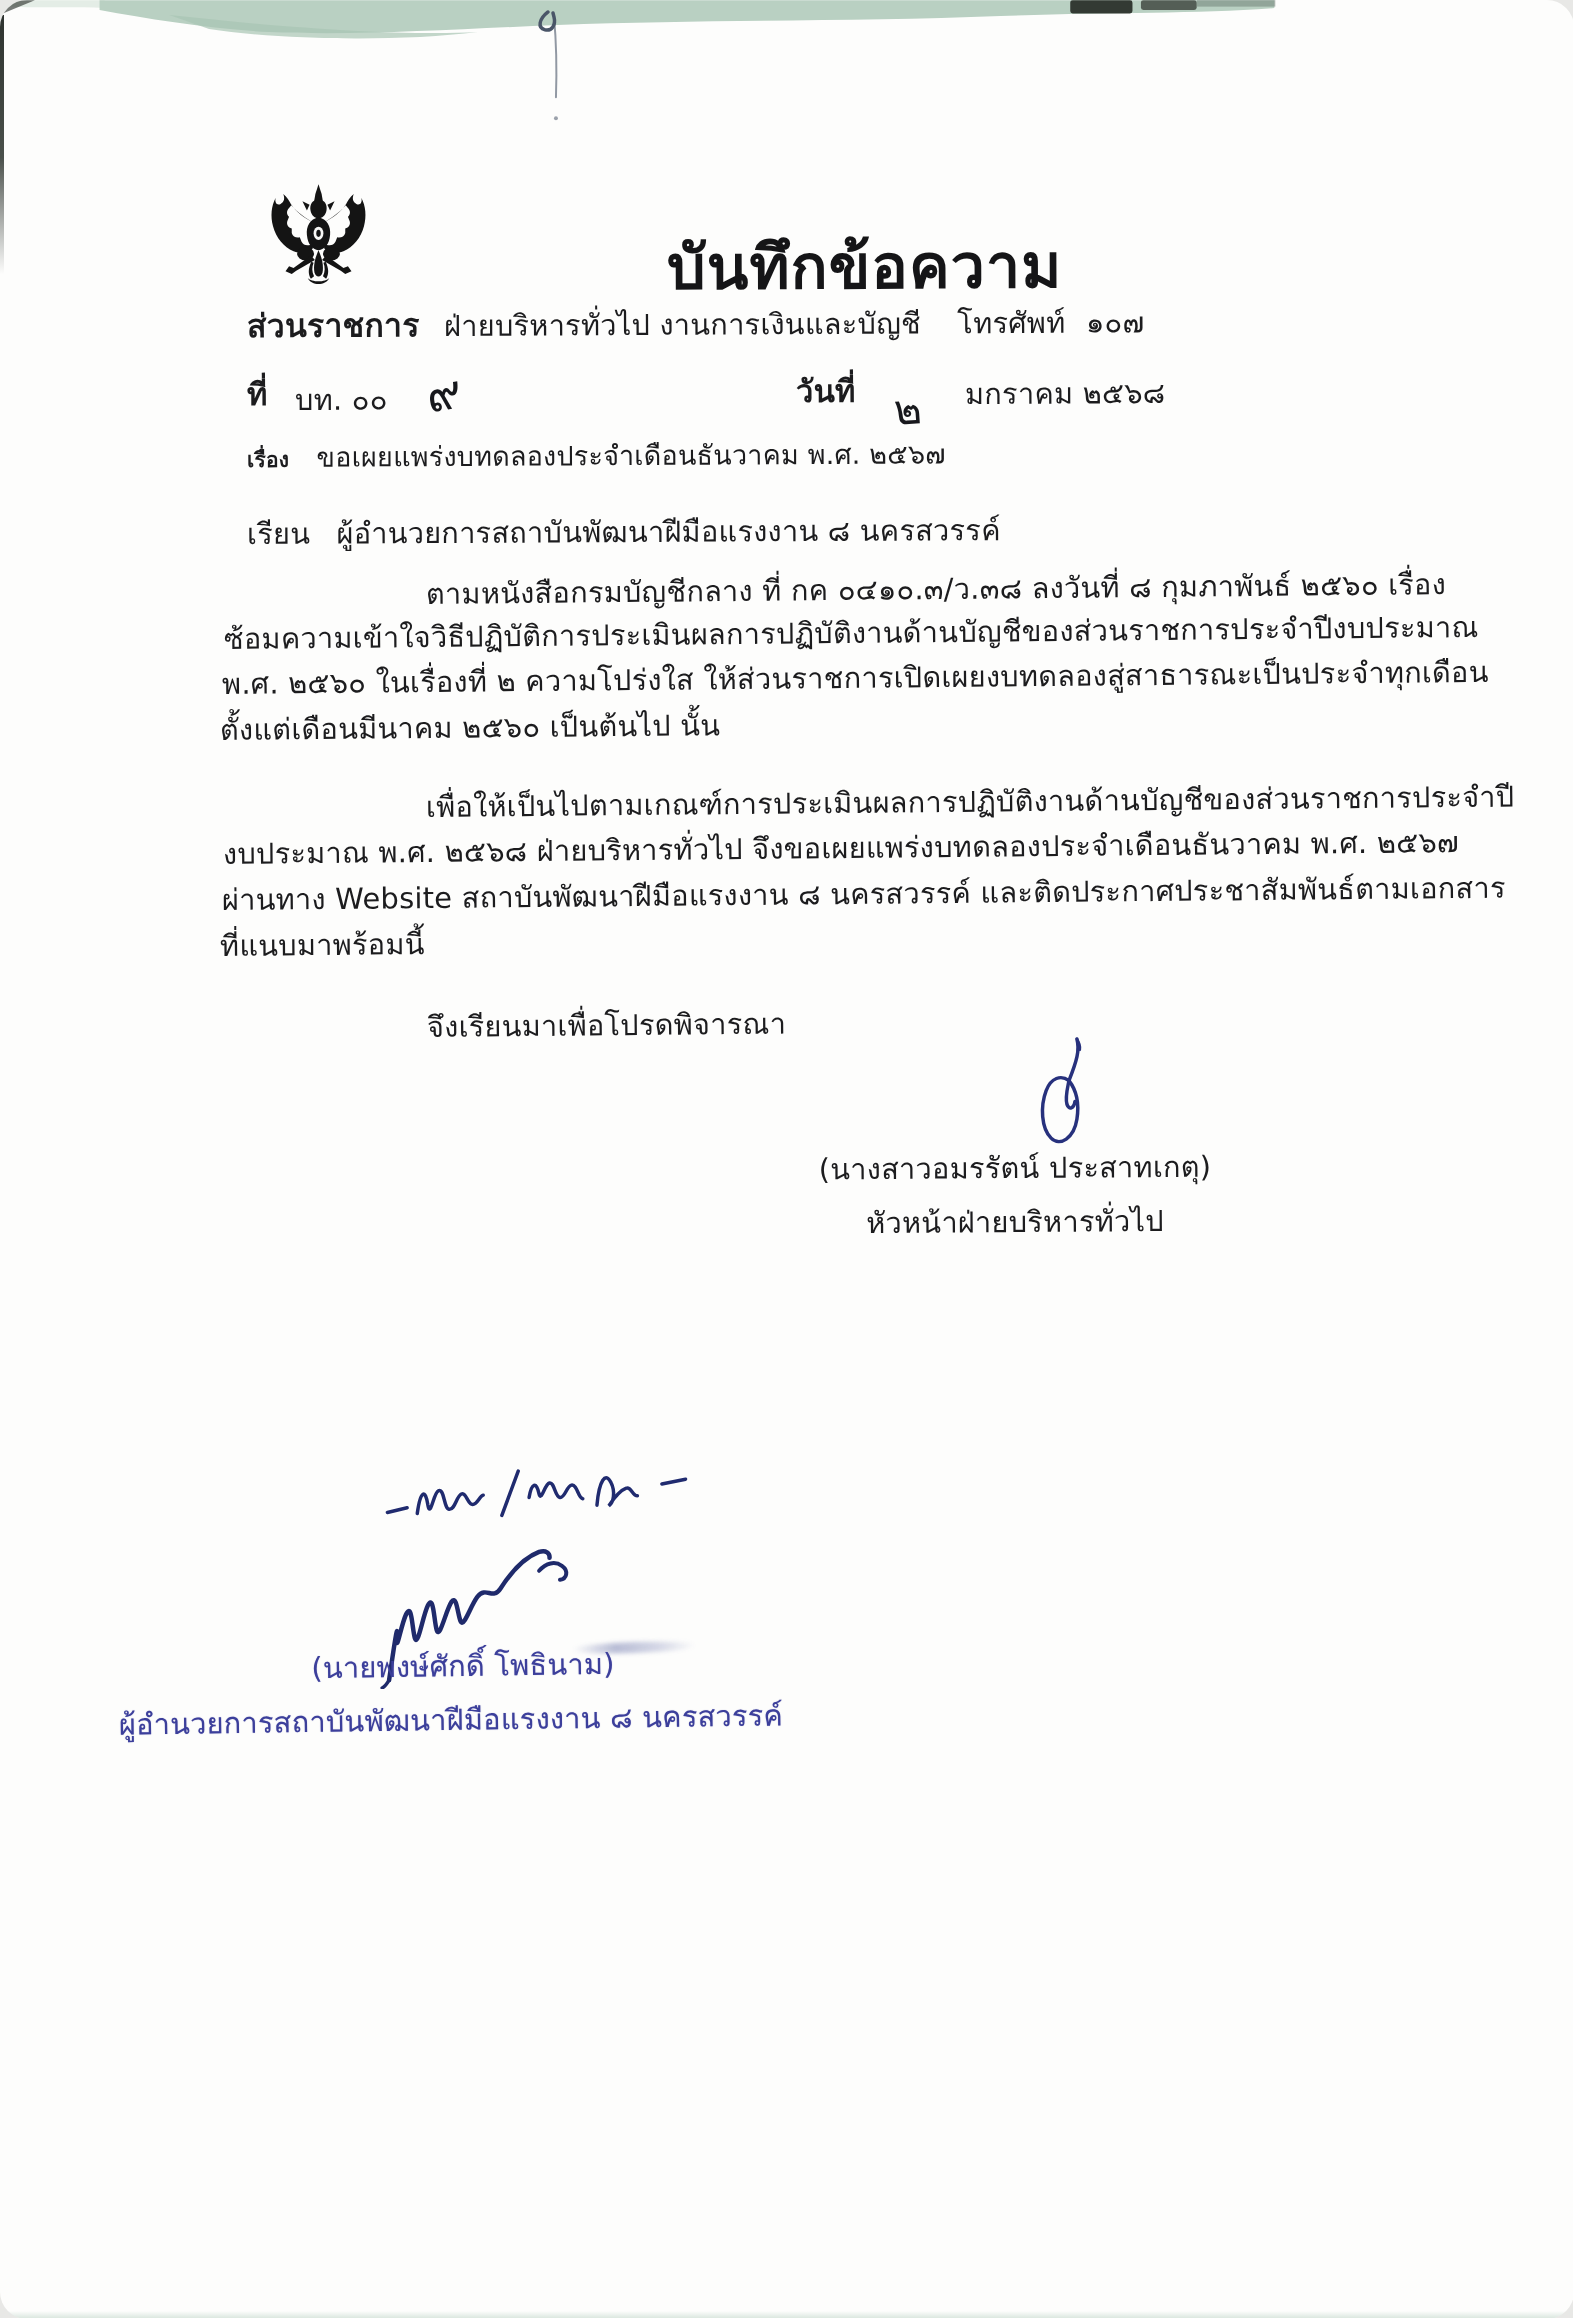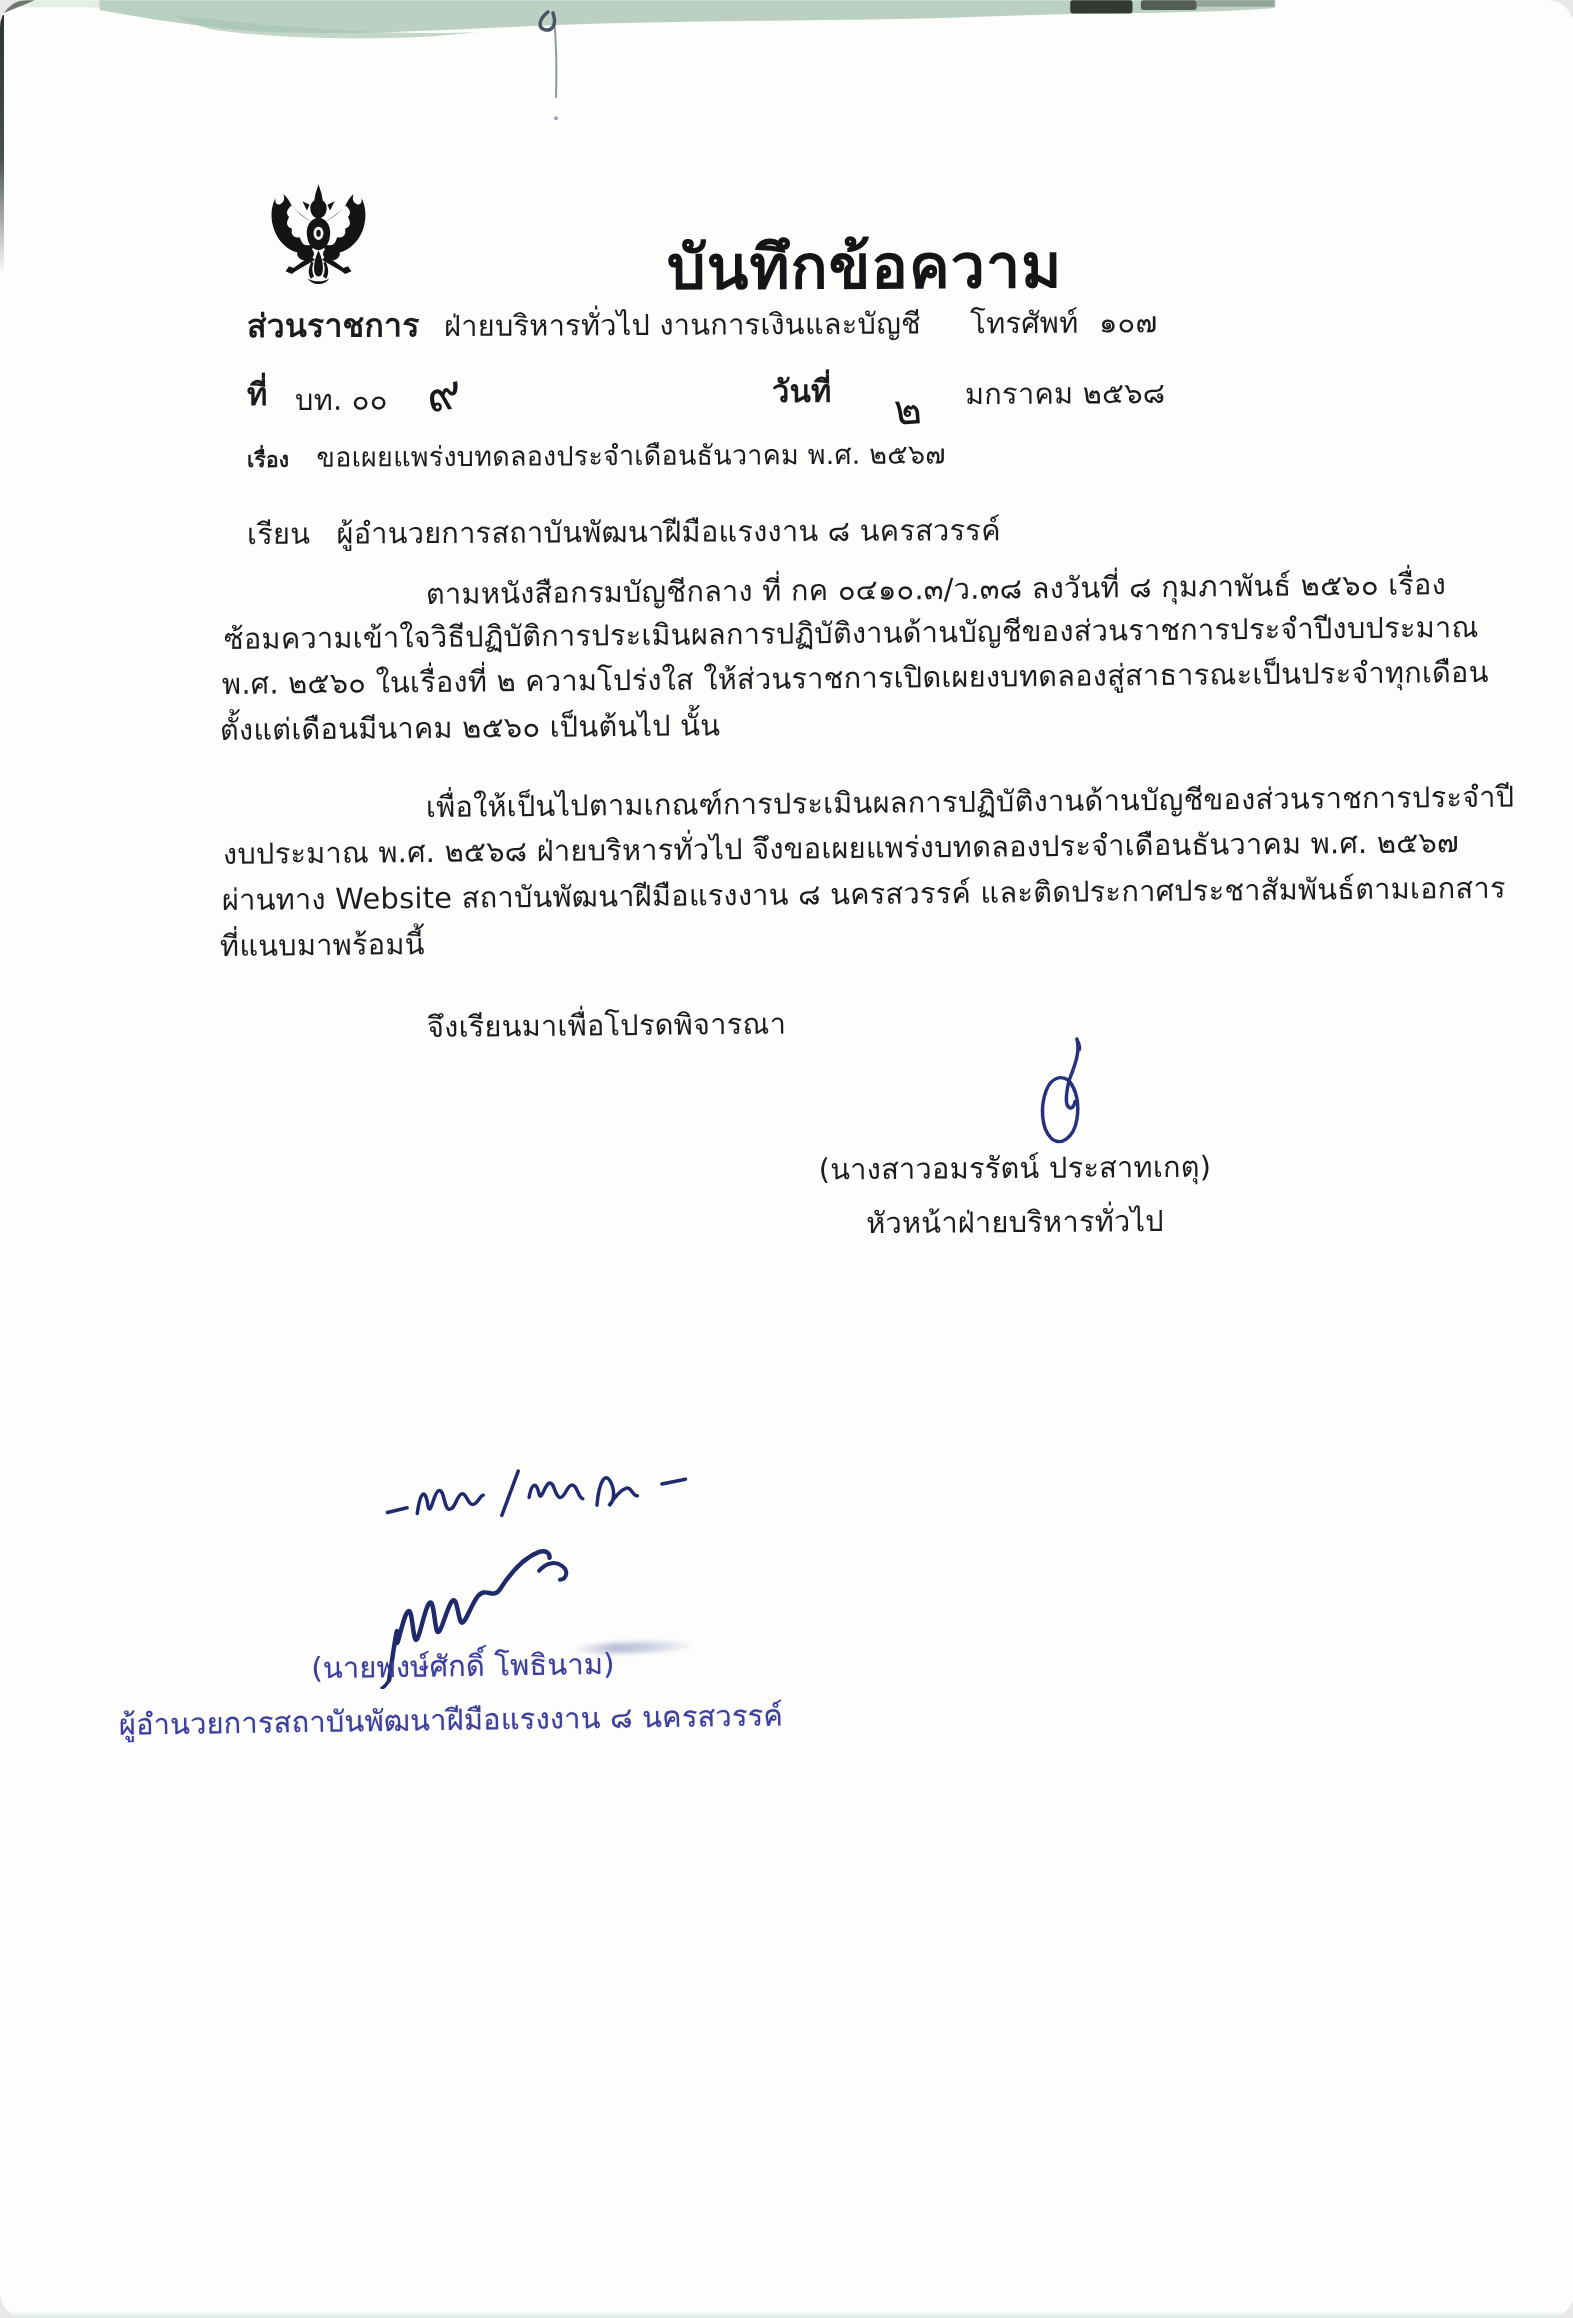--- a/index.html
+++ b/index.html
@@ -98,28 +98,28 @@
       </g>
       <path d="M96 214 C 104 224 136 224 144 214 C 136 232 104 232 96 214 Z"></path>
     </g>
   </svg>
 
   <div class="abs title" style="left:667px;top:218px;">บันทึกข้อความ</div>
 
   <div class="abs tline hdr-rot" style="left:247px;top:308px;">
     <span class="lbl" style="font-size:32px;">ส่วนราชการ</span>
     <span style="margin-left:15px;">ฝ่ายบริหารทั่วไป  งานการเงินและบัญชี</span>
-    <span style="margin-left:40px;">โทรศัพท์</span>
+    <span style="margin-left:27px;">โทรศัพท์</span>
     <span style="margin-left:11px;">๑๐๗</span>
   </div>
 
   <div class="abs tline lbl hdr-rot" style="left:247px;top:377px;font-size:31px;">ที่</div>
   <div class="abs tline hdr-rot" style="left:295px;top:384px;">บท. ๐๐</div>
   <div class="abs hw hw-nine" style="left:426px;top:355px;">๙</div>
-  <div class="abs tline lbl hdr-rot" style="left:772px;top:374px;font-size:31px;">วันที่</div>
+  <div class="abs tline lbl hdr-rot" style="left:796px;top:374px;font-size:31px;">วันที่</div>
   <div class="abs hw hw-two" style="left:894px;top:376px;">๒</div>
   <div class="abs tline hdr-rot" style="left:965px;top:378px;">มกราคม ๒๕๖๘</div>
 
   <div class="abs tline hdr-rot" style="left:247px;top:441px;">
     <span class="lbl" style="font-size:21px;">เรื่อง</span>
     <span style="margin-left:18px;font-size:27px;">ขอเผยแพร่งบทดลองประจำเดือนธันวาคม  พ.ศ. ๒๕๖๗</span>
   </div>
 
   <div class="abs tline hdr-rot" style="left:247px;top:518px;">
     <span>เรียน</span>

